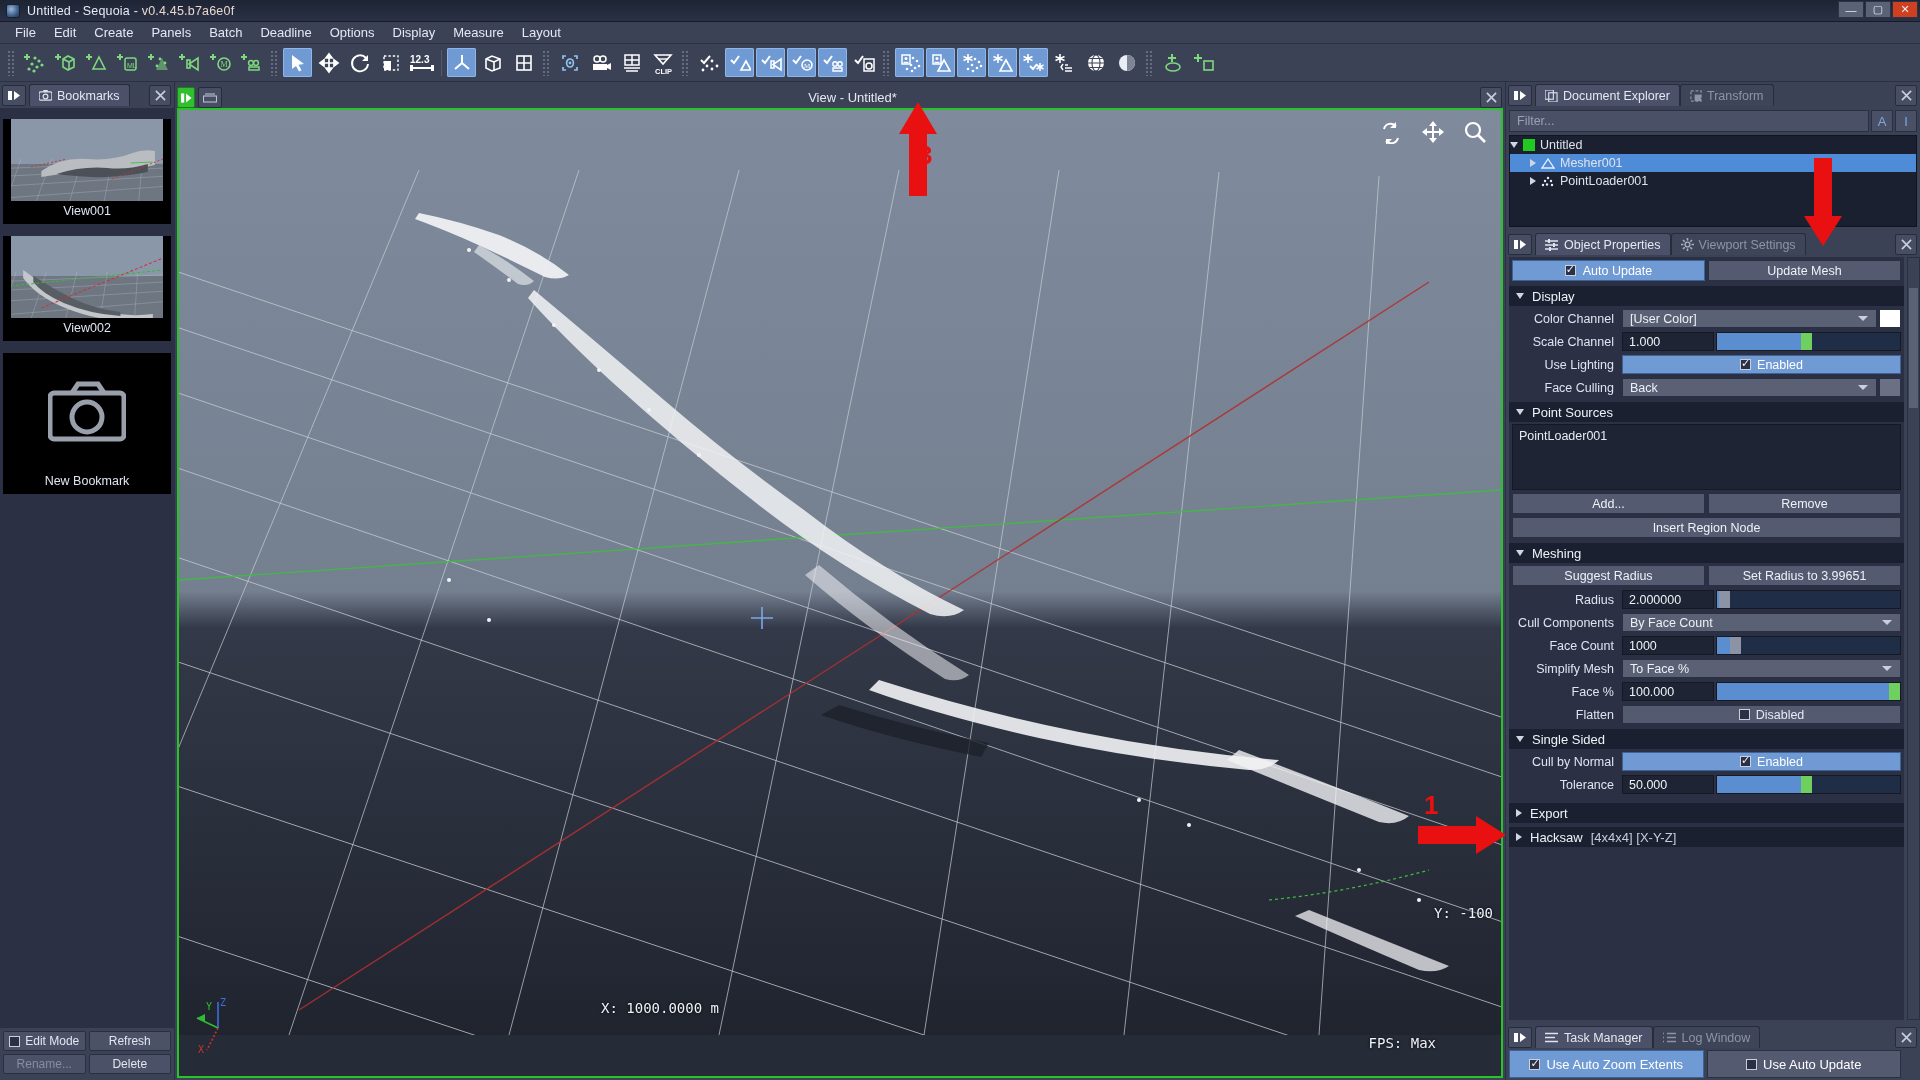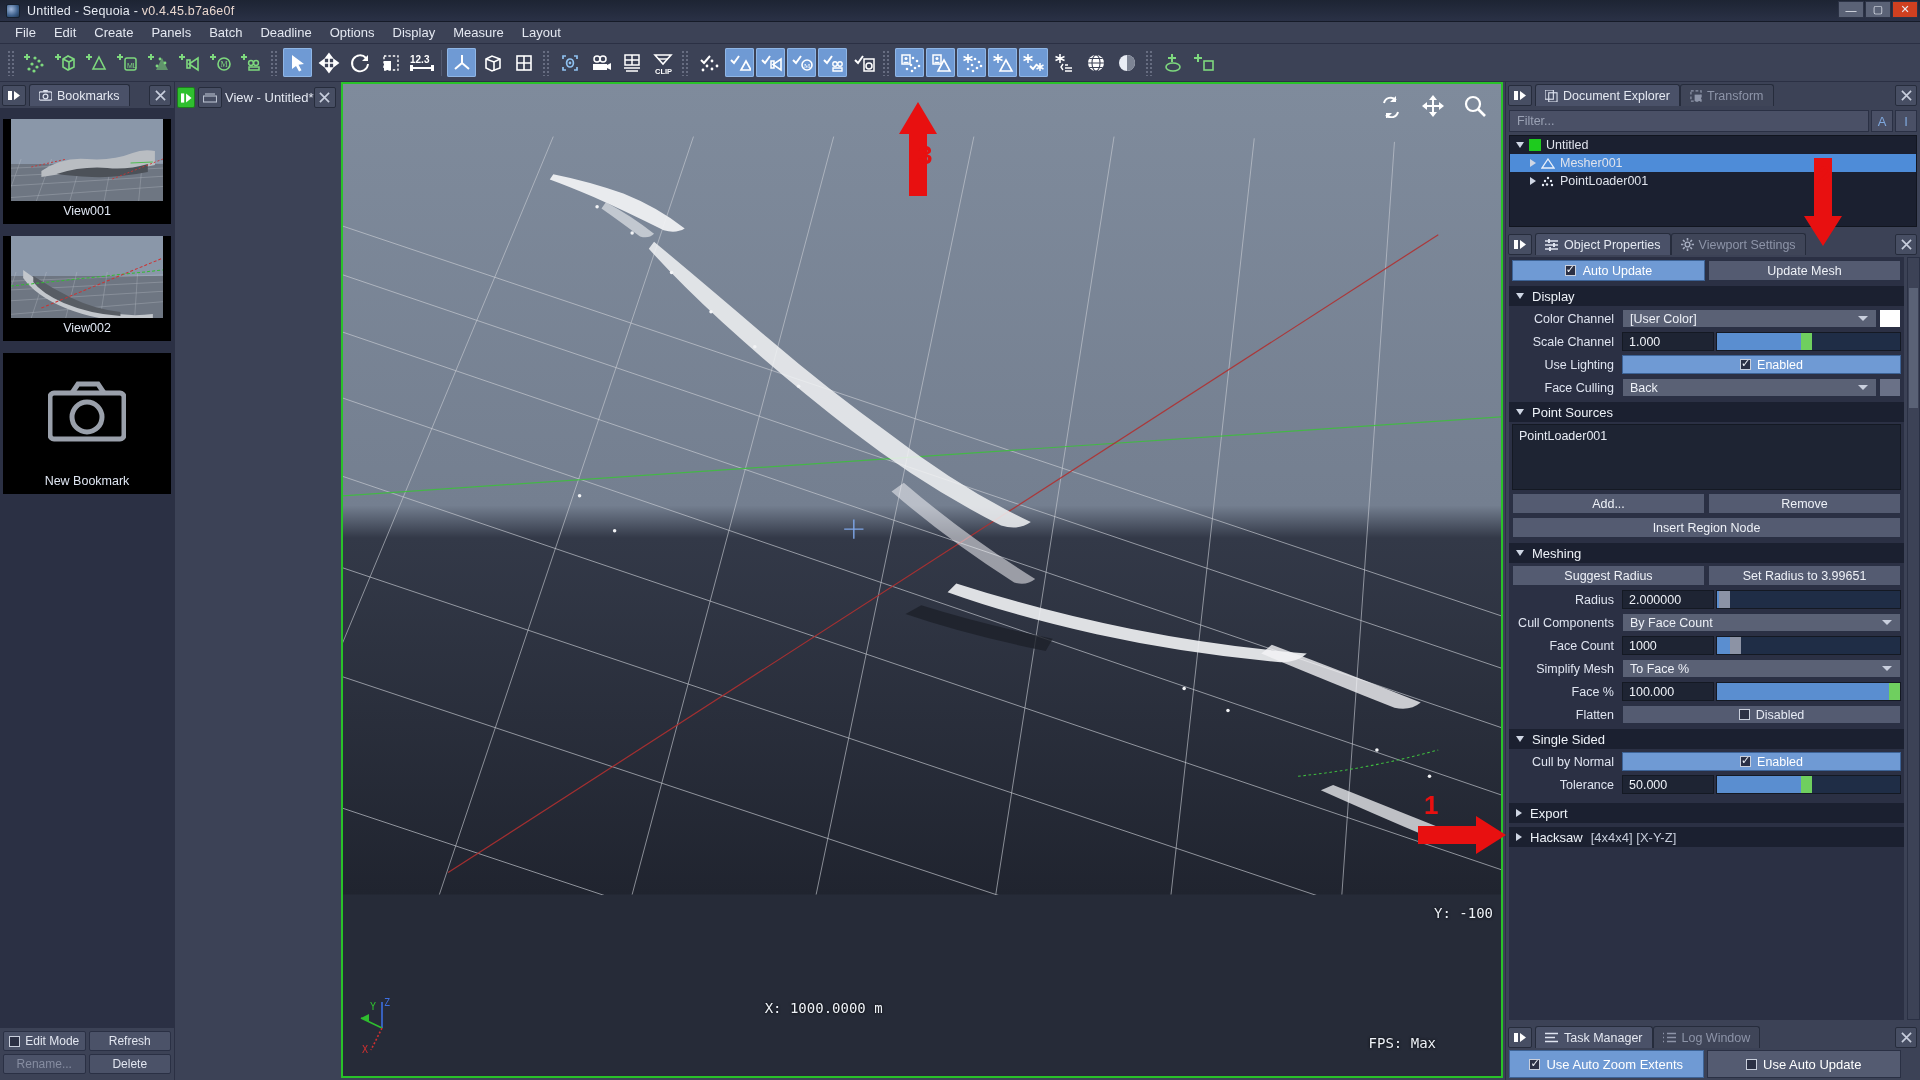--- a/index.html
+++ b/index.html
@@ -83,21 +83,21 @@
   #leftbtns{ background:#3c4256; padding:3px; }
   .lbrow{ display:flex; gap:3px; margin-bottom:3px; }
   .lbtn{ flex:1; height:20px; background:#4b5268; border:1px solid #2a3044;
          display:flex;align-items:center;justify-content:center;gap:5px;
          font-size:12px;color:#e2e6f0;border-radius:2px;}
   .lbtn.dim{ color:#868da1; }
   .ck{ width:11px;height:11px;border:1px solid #c9cfdc;background:#2b3044;display:inline-block;
        position:relative;}
   .ck.checked::after{ content:"✓"; position:absolute; left:0px; top:-3px; font-size:11px; color:#f0f3f8;}
   
-  #center{ flex:1; display:flex; background:#3c4256; }
+  #center{ flex:1; display:flex; flex-direction:column; background:#3c4256; }
   #vptabs{ height:26px; display:flex; align-items:flex-end; background:#3c4256; padding-left:2px;}
   .greenpin{ width:18px;height:21px;background:#2fbf2f;border:1px solid #1d7c1d;margin-right:3px;
              display:flex;align-items:center;justify-content:center;border-radius:2px;}
   .vtitle{ flex:1; text-align:center; font-size:13px; color:#e4e8f1; padding-bottom:3px;}
   #viewport{
     flex:1; margin:0 2px 2px 2px; border:2px solid #29c229; position:relative;
     background:#262b38; overflow:hidden;
   }
   #vpcanvas{ position:absolute; inset:0; }
   .vp-icons{ position:absolute; top:10px; right:14px; display:flex; gap:18px; z-index:5;}
@@ -105,21 +105,21 @@
             font-size:14px; text-shadow:0 0 3px #000; z-index:5;}
   
   #rightpanel{ width:415px; background:#3c4256; display:flex; flex-direction:column;
                border-left:1px solid #2b3044;}
   #doctree{ background:#1b2030; height:92px; margin:0 3px; border:1px solid #11151f; overflow:hidden;}
   .filterrow{ display:flex; align-items:center; margin:2px 3px 3px 3px; gap:2px;}
   .filterbox{ flex:1; height:22px; background:#4a5066; border:1px solid #2a3044;
               display:flex;align-items:center;padding-left:7px;font-size:12.5px;color:#9aa1b4;}
   .fbtn{ width:22px;height:22px;background:#4a5066;border:1px solid #2a3044;
          display:flex;align-items:center;justify-content:center;color:#7ea7dd;font-size:13px;}
-  .trow{ height:18px; display:flex; align-items:center; gap:5px; padding-left:6px; font-size:12.5px;}
+  .trow{ height:18px; display:flex; align-items:center; gap:5px; font-size:12.5px;}
   .trow.sel{ background:#4e8cd8; }
   .tri{ width:0;height:0;border-left:6px solid #cfd6e4;border-top:4px solid transparent;
         border-bottom:4px solid transparent; }
   .tri.down{ border-left:4px solid transparent;border-right:4px solid transparent;
              border-top:6px solid #cfd6e4;border-bottom:none;}
   .swatch{ width:12px;height:12px;background:#1ecb1e;}
   #props{ flex:1; background:#2b3044; margin:0 3px; display:flex; flex-direction:column; overflow:hidden;}
   .proprow{ display:flex; align-items:center; height:21px; margin-bottom:2px; padding:0 3px;}
   .plabel{ width:110px; text-align:right; padding-right:8px; font-size:12.5px; color:#dfe4f0;}
   .pfield{ flex:1; display:flex; align-items:flex-end; gap:2px;}

